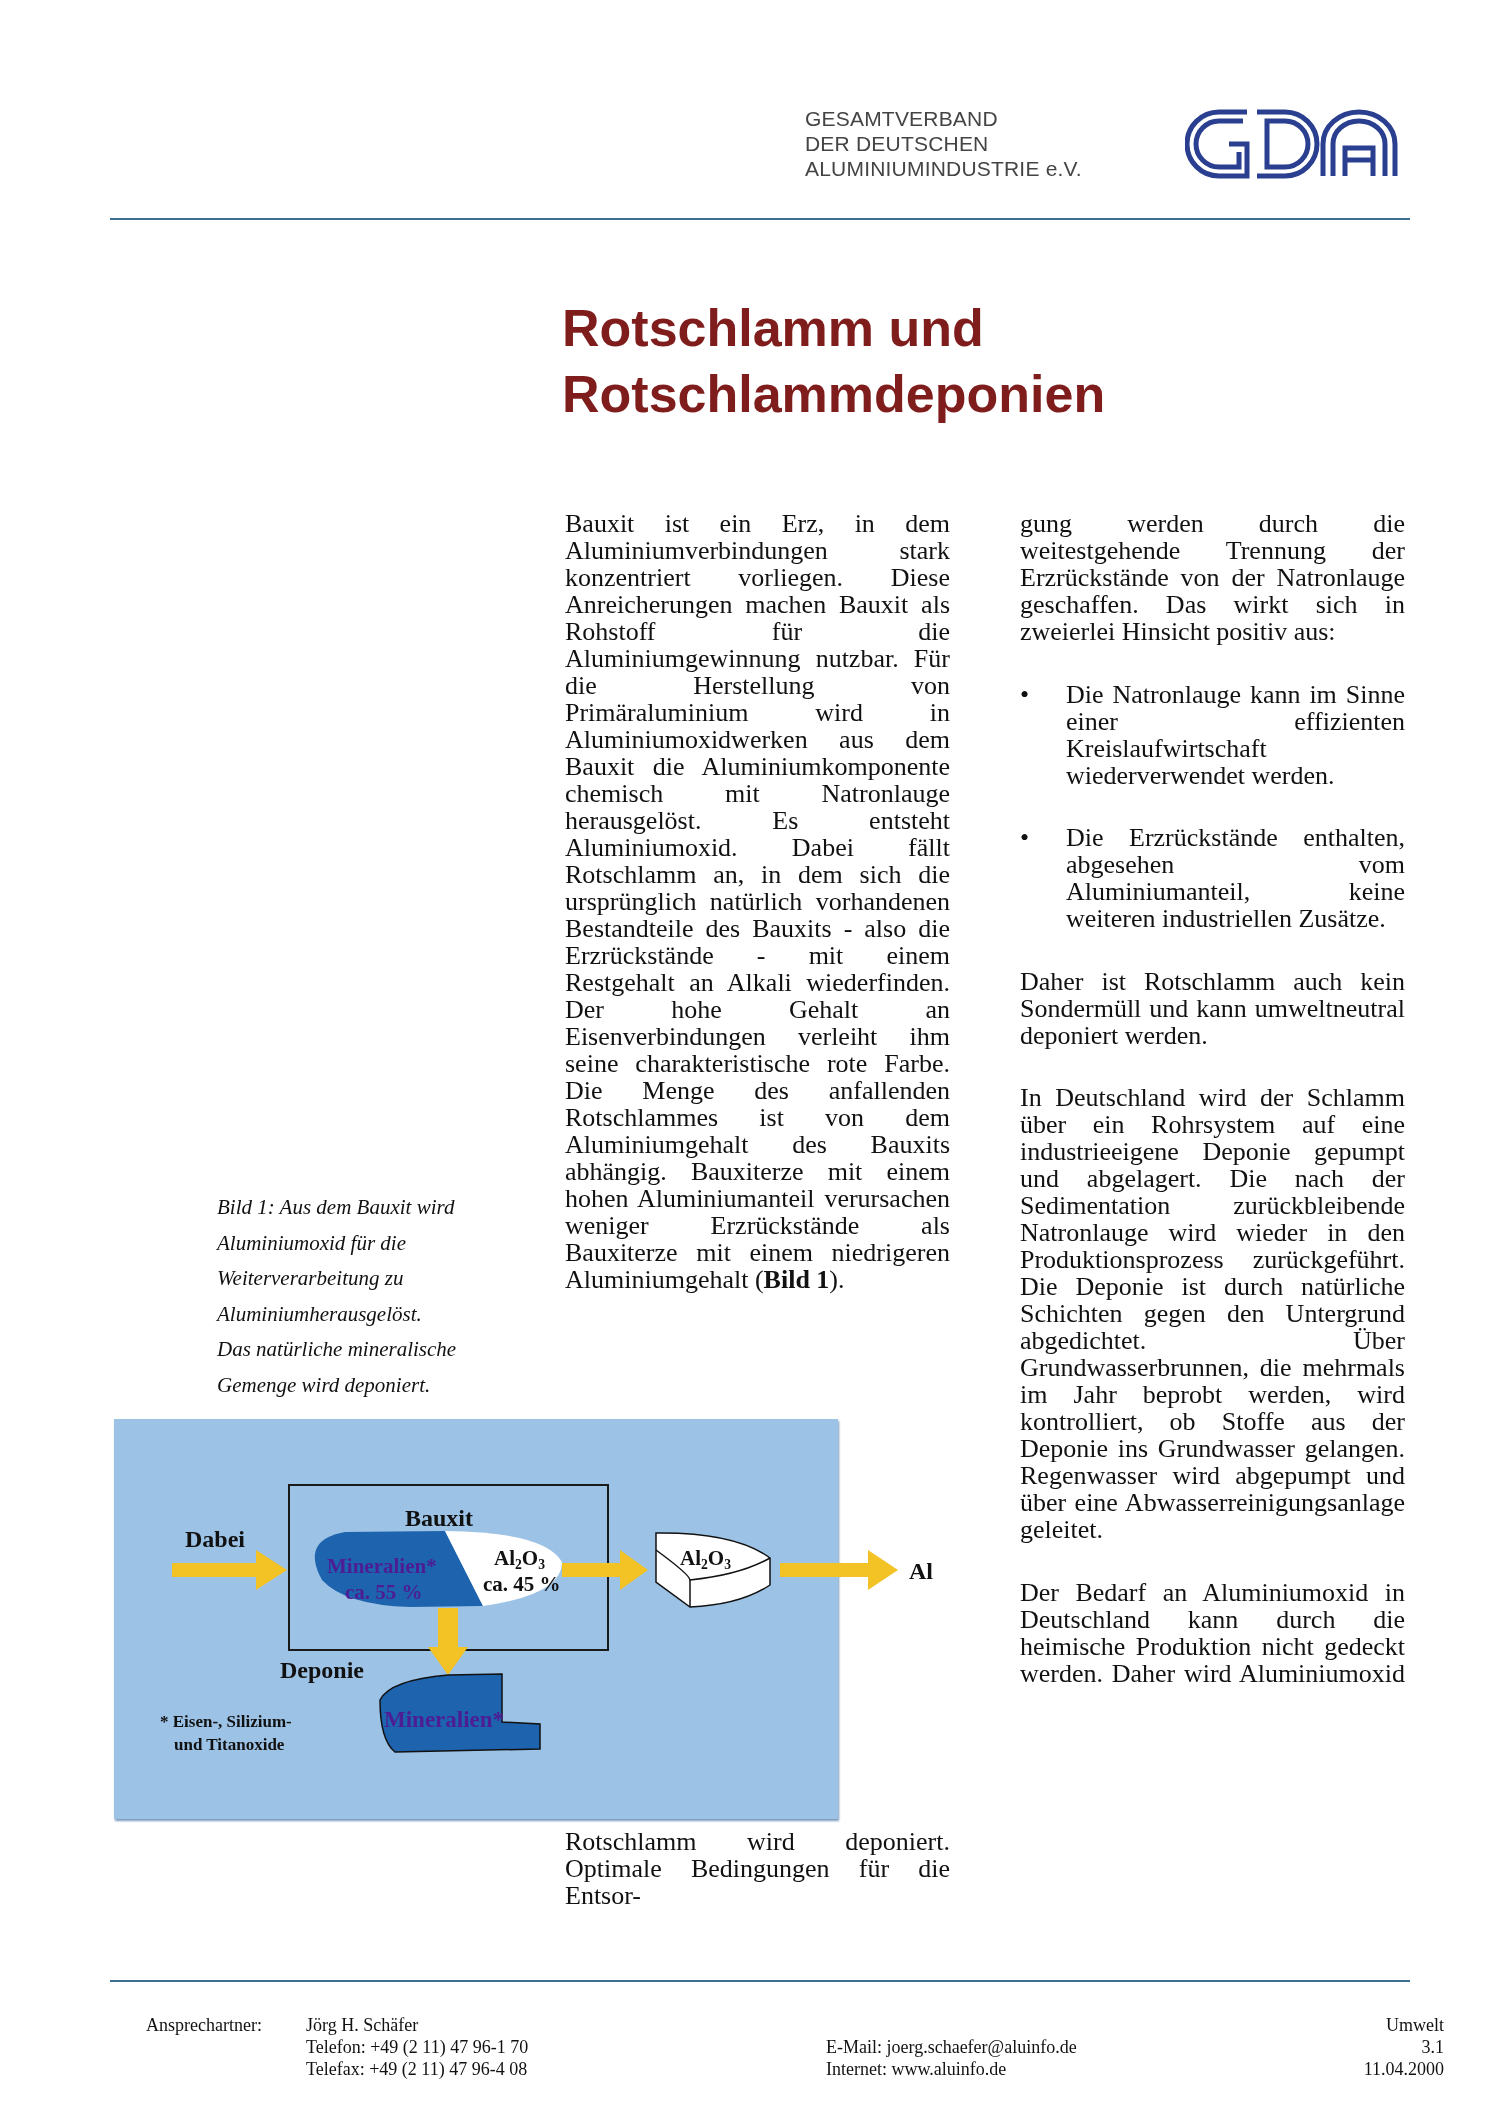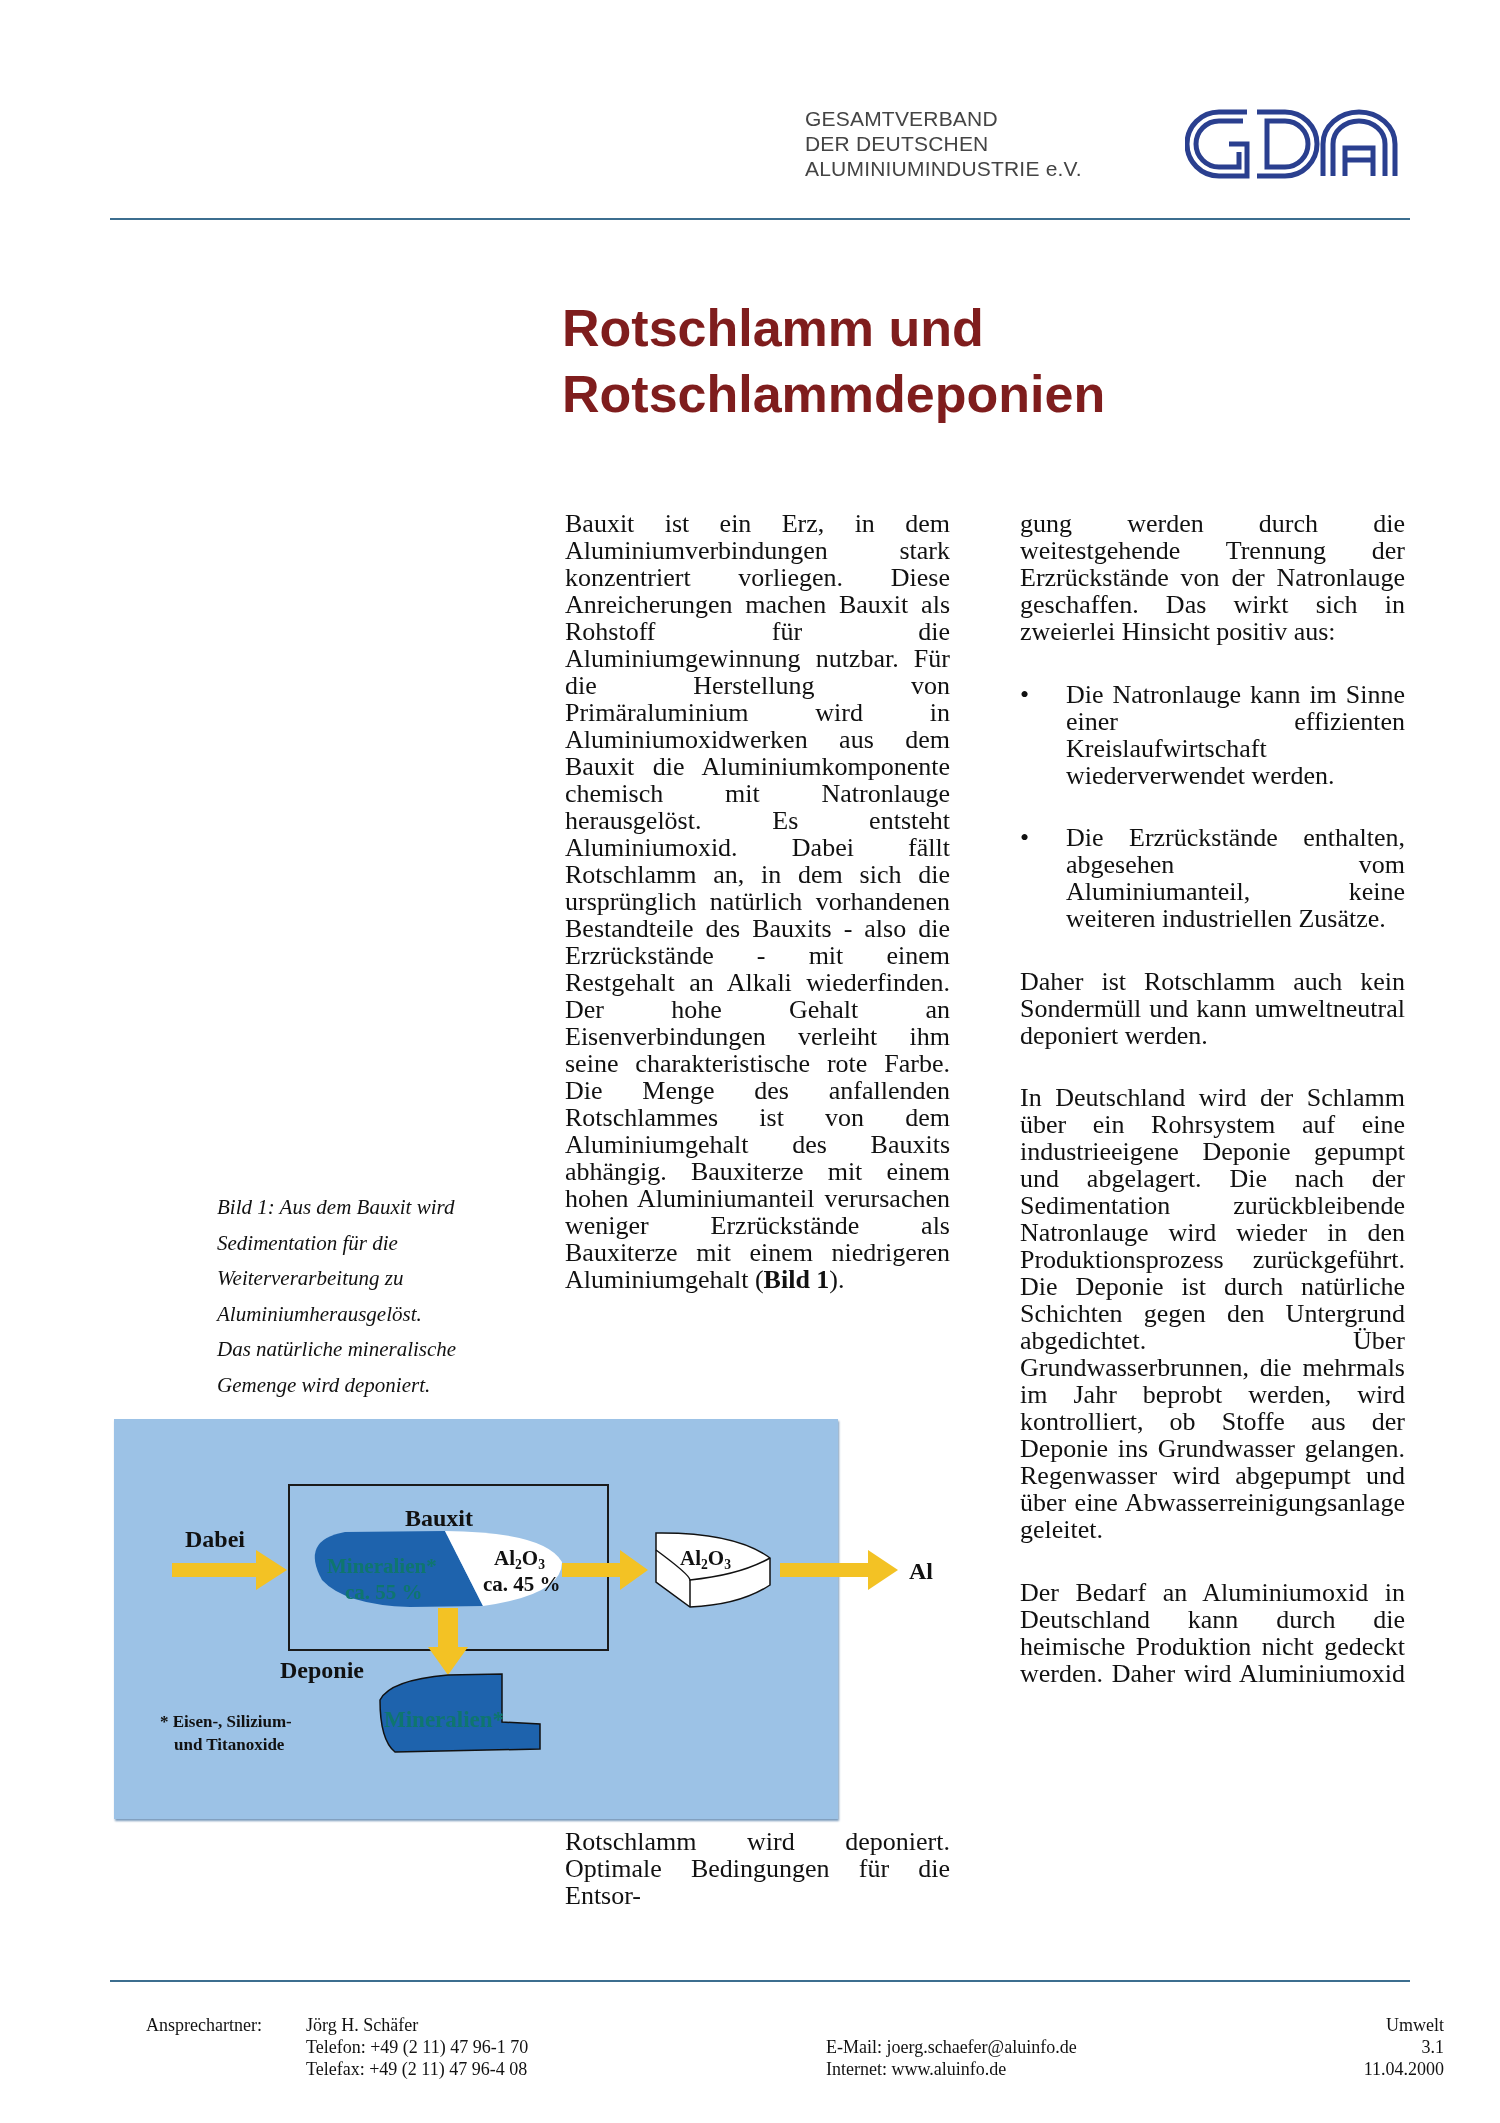--- a/index.html
+++ b/index.html
@@ -31,21 +31,21 @@
   .lastline { text-align-last:left; }
 
   
   .caption { left:217px; top:1190px; width:290px; font-style:italic; font-size:21px; line-height:35.6px; color:#111; }
   .caption div { white-space:nowrap; }
 
   
   .figure { left:114px; top:1419px; width:724px; height:400px; background:#9cc2e6; box-shadow:1px 2px 2px #7a9abb; }
   .fig-box { left:288px; top:1484px; width:317px; height:163px; border:2px solid #1a1a1a; }
   .figlabel { font-family:"Liberation Serif", serif; font-weight:bold; color:#111; white-space:nowrap; }
-  .figlabel.white { color:#0f766e; }
+  .figlabel.white { color:#4c1d95; }
   .sub { font-size:0.65em; vertical-align:-0.3em; }
 
   
   .footer { font-size:18px; line-height:22px; color:#111; white-space:nowrap;margin-left:36px; }
   .foot-label { left:110px; top:2014px; }
   .foot-contact { left:270px; top:2014px; }
   .foot-web { left:790px; top:2036px; }
   .foot-right { left:1200px; top:2014px; width:208px; text-align:right; }
 </style>
 </head>
@@ -81,21 +81,21 @@
   <div>Rotschlamm und</div>
   <div>Rotschlammdeponien</div>
 </div>
 
 <div class="abs col col1">
   <p class="lastline"><span>Bauxit ist ein Erz, in dem Aluminiumverbindungen stark konzentriert vorliegen. Diese Anreicherungen machen Bauxit als Rohstoff für die Aluminiumgewinnung nutzbar. Für die Herstellung von Primäraluminium wird in Aluminiumoxidwerken aus dem Bauxit die Aluminiumkomponente chemisch mit Natronlauge herausgelöst. Es entsteht Aluminiumoxid. Dabei fällt Rotschlamm an, in dem sich die ursprünglich natürlich vorhandenen Bestandteile des Bauxits - also die Erzrückstände - mit einem Restgehalt an Alkali wiederfinden. Der hohe Gehalt an Eisenverbindungen verleiht ihm seine charakteristische rote Farbe. Die Menge des anfallenden Rotschlammes ist von dem Aluminiumgehalt des Bauxits abhängig. Bauxiterze mit einem hohen Aluminiumanteil verursachen weniger Erzrückstände als Bauxiterze mit einem niedrigeren Aluminiumgehalt (</span><b>Bild 1</b><span>).</span></p>
 </div>
 
 <div class="abs caption">
   <div>Bild 1: Aus dem Bauxit wird</div>
-  <div>Sedimentation für die</div>
+  <div>Aluminiumoxid für die</div>
   <div>Weiterverarbeitung zu</div>
   <div>Aluminiumherausgelöst.</div>
   <div>Das natürliche mineralische</div>
   <div>Gemenge wird deponiert.</div>
 </div>
 
 <div class="abs figure"></div>
 <div class="abs fig-box"></div>
 
 <svg class="abs" style="left:0;top:0;" width="1500" height="2123">

